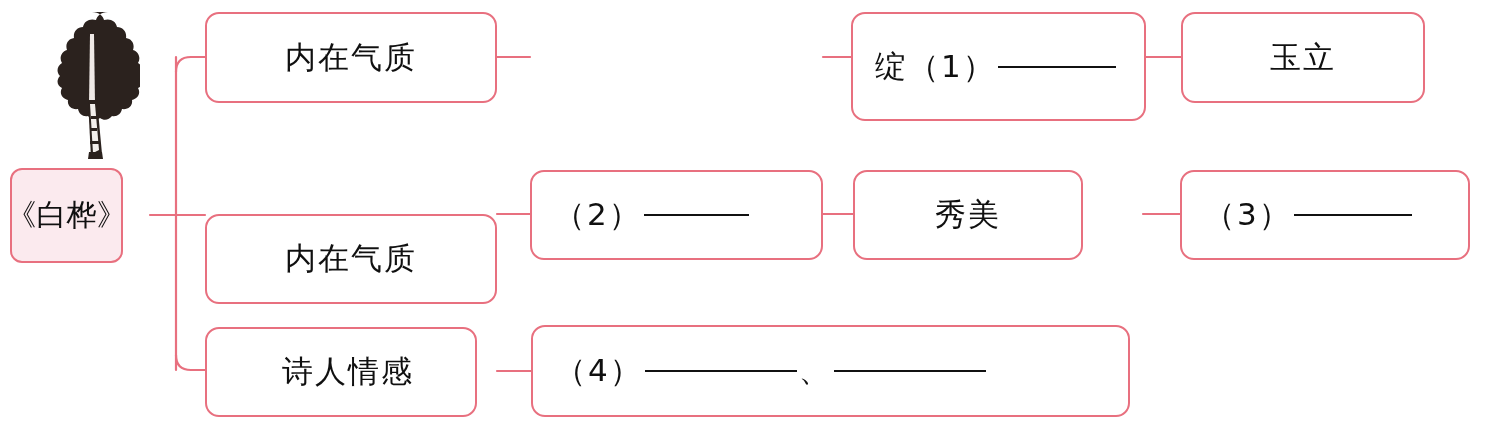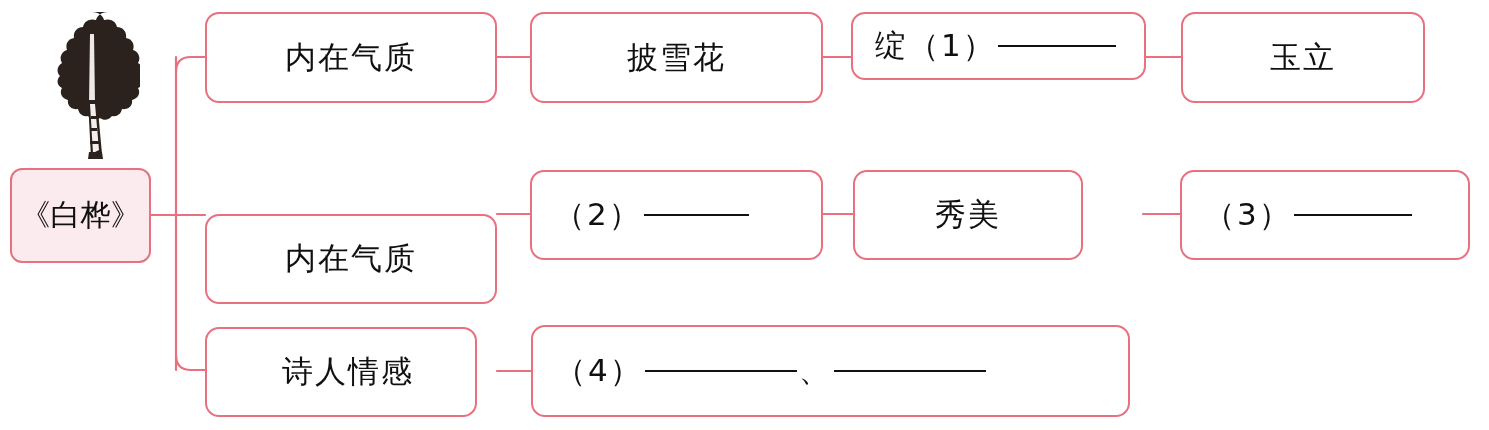--- a/index.html
+++ b/index.html
@@ -118,33 +118,30 @@
     <g>
       <path d="M44,92 L53,92 L58,146 L47,150 Z" fill="#2b221e"></path>
       <path d="M46,96 L51,96 L55,142 L49,145 Z" fill="#f3efec"></path>
       <path d="M47,108 L54,108 L54,111 L47,111 Z" fill="#2b221e"></path>
       <path d="M47,120 L53,120 L53,123 L47,123 Z" fill="#2b221e"></path>
       <path d="M46,133 L55,133 L55,136 L46,136 Z" fill="#2b221e"></path>
       <path d="M45,144 L58,144 L59,151 L44,151 Z" fill="#2b221e"></path>
     </g>
   </svg>
 
-  <div class="node root" style="left:10px; top:168px; width:141px; height:95px;justify-content:center;">
+  <div class="node root" style="left:10px; top:168px; width:113px; height:95px;justify-content:center;">
     <span>《白桦》</span>
   </div>
 
   <div class="node" style="left:205px; top:12px; width:292px; height:91px;">
     <span>内在气质</span>
   </div>
 
-  <div class="node" style="left:530px; top:12px; width:293px; height:91px;">
-    <span>披雪花</span>
-  </div>
 
-  <div class="node left-align" style="left:851px; top:12px; width:295px; height:68px;text-align:center;">
+  <div class="node left-align" style="left:851px; top:12px; width:295px; height:109px;text-align:center;">
     <span>绽（1）</span>
     <span class="fillline fill-md"></span>
   </div>
 
   <div class="node" style="left:1181px; top:12px; width:244px; height:91px;">
     <span>玉立</span>
   </div>
 
   <div class="node" style="left:205px; top:170px; width:292px; height:90px;margin-top:44px;">
     <span>内在气质</span>

